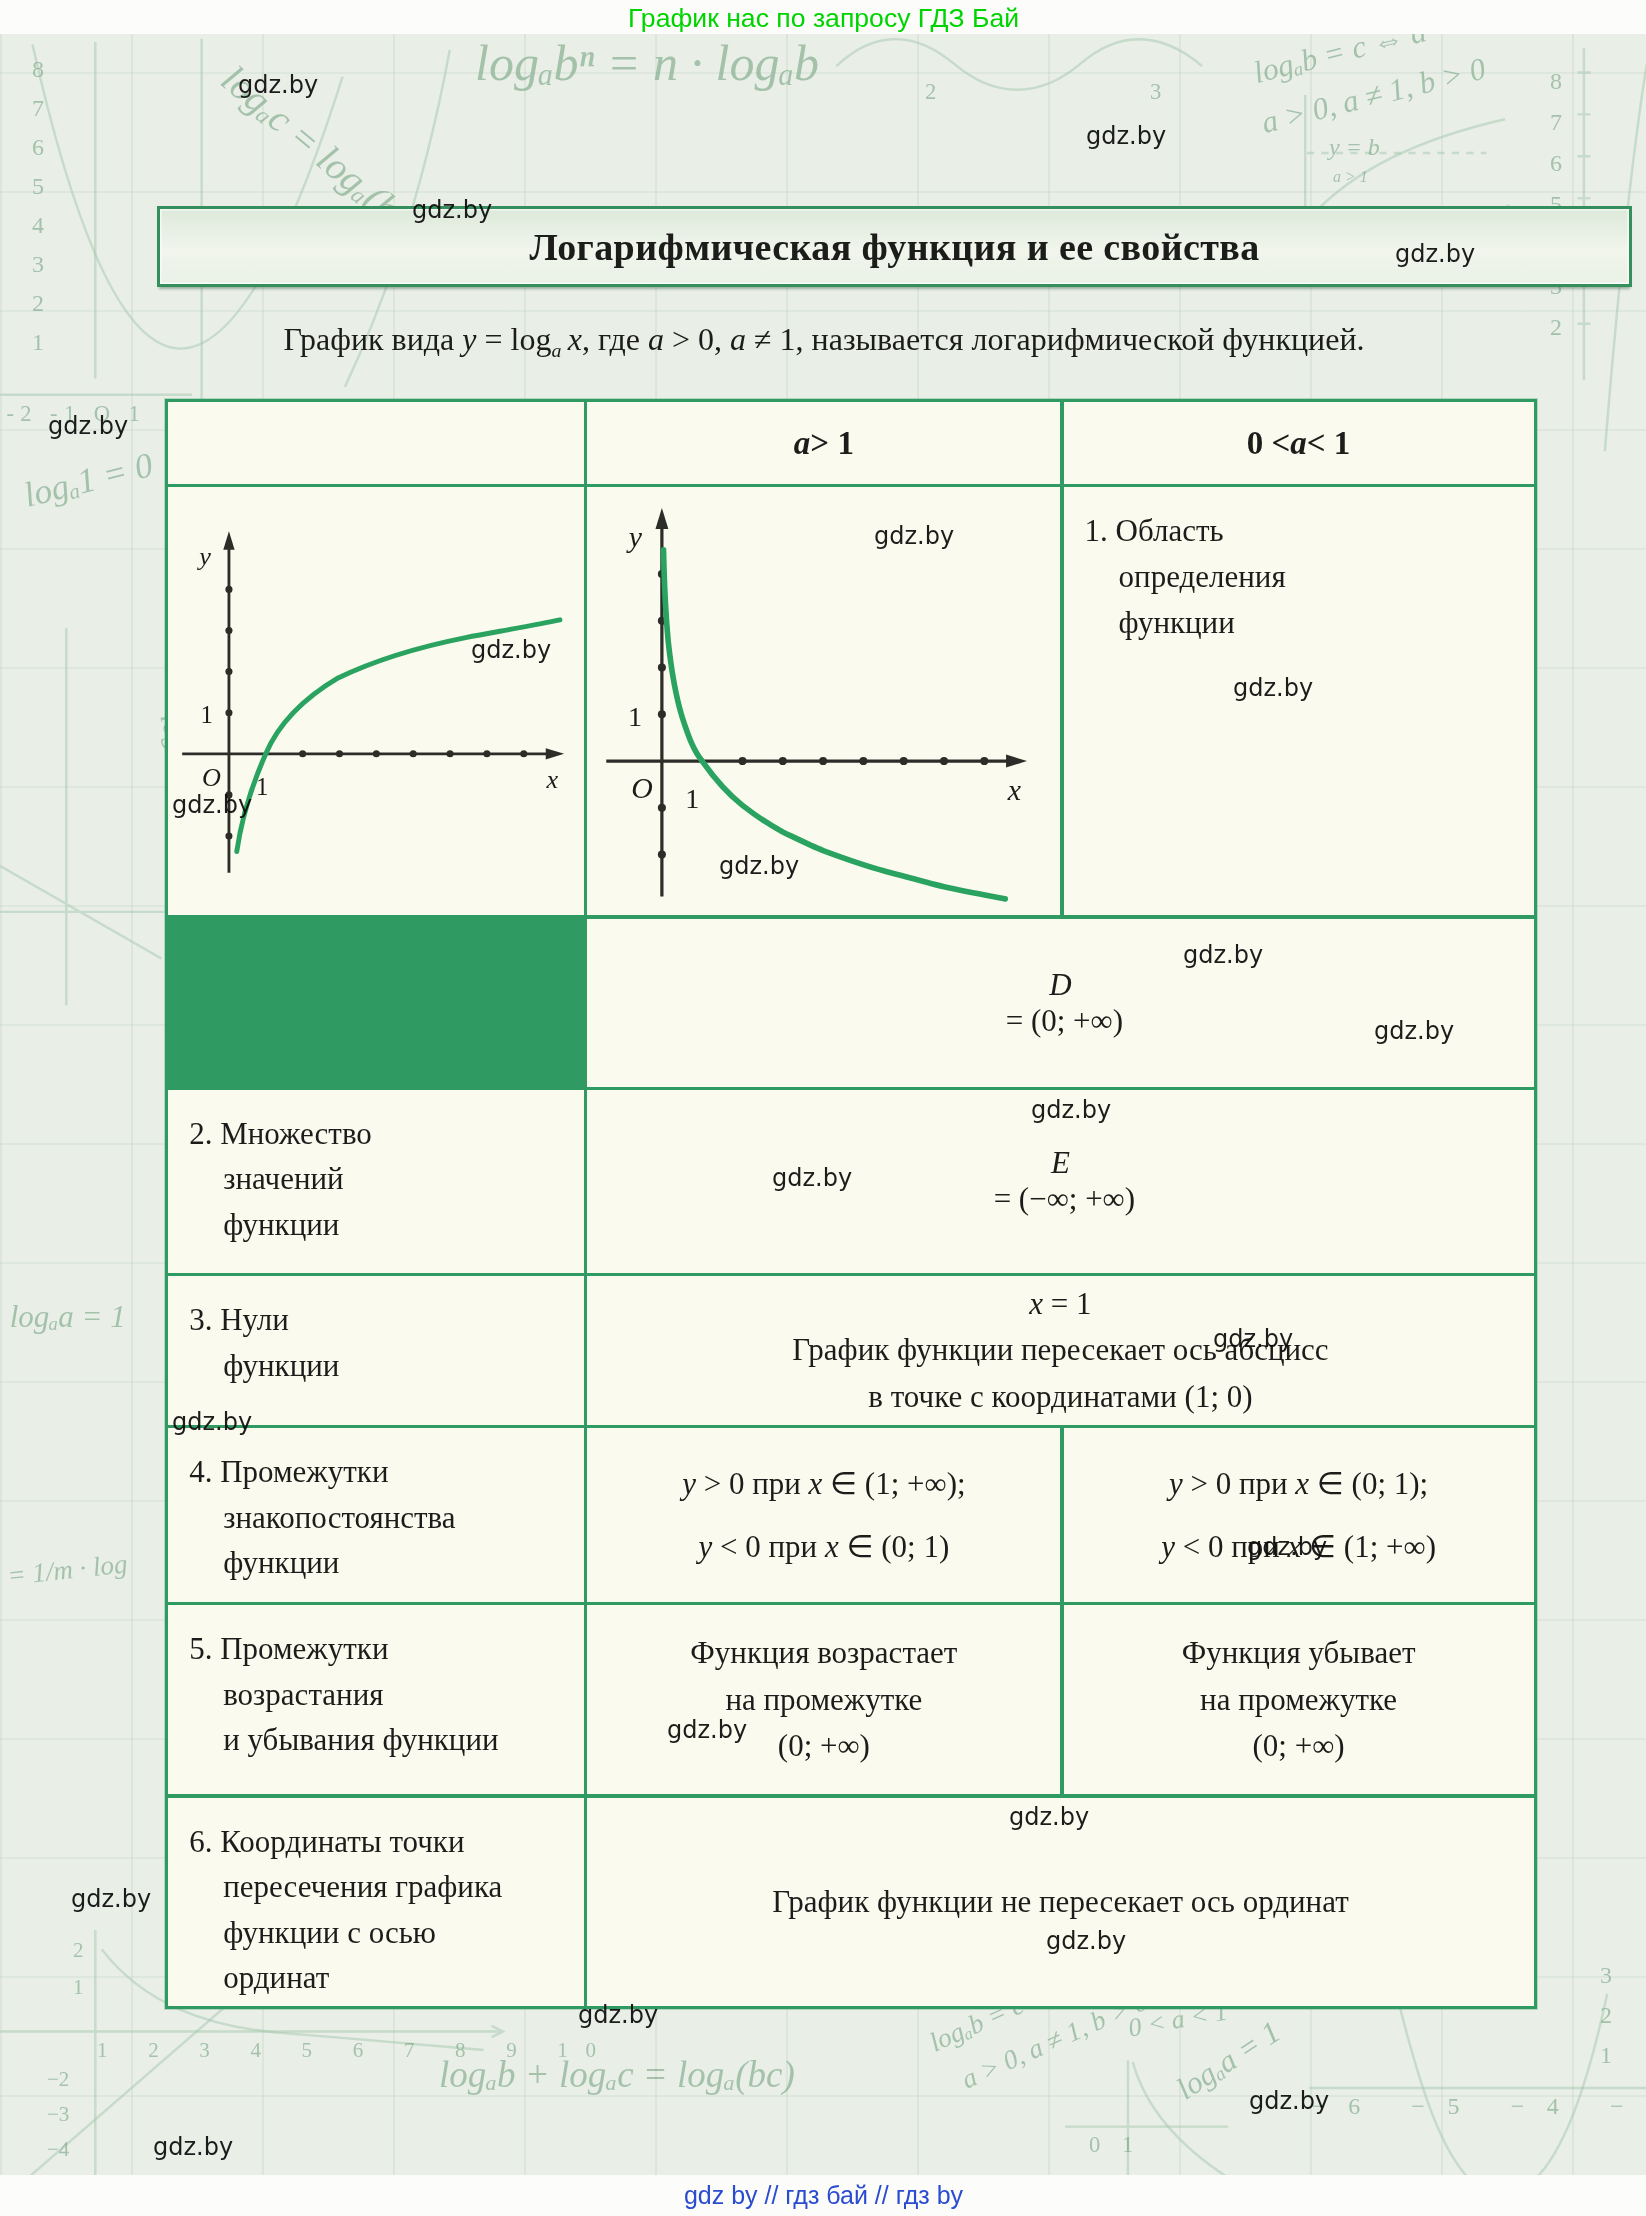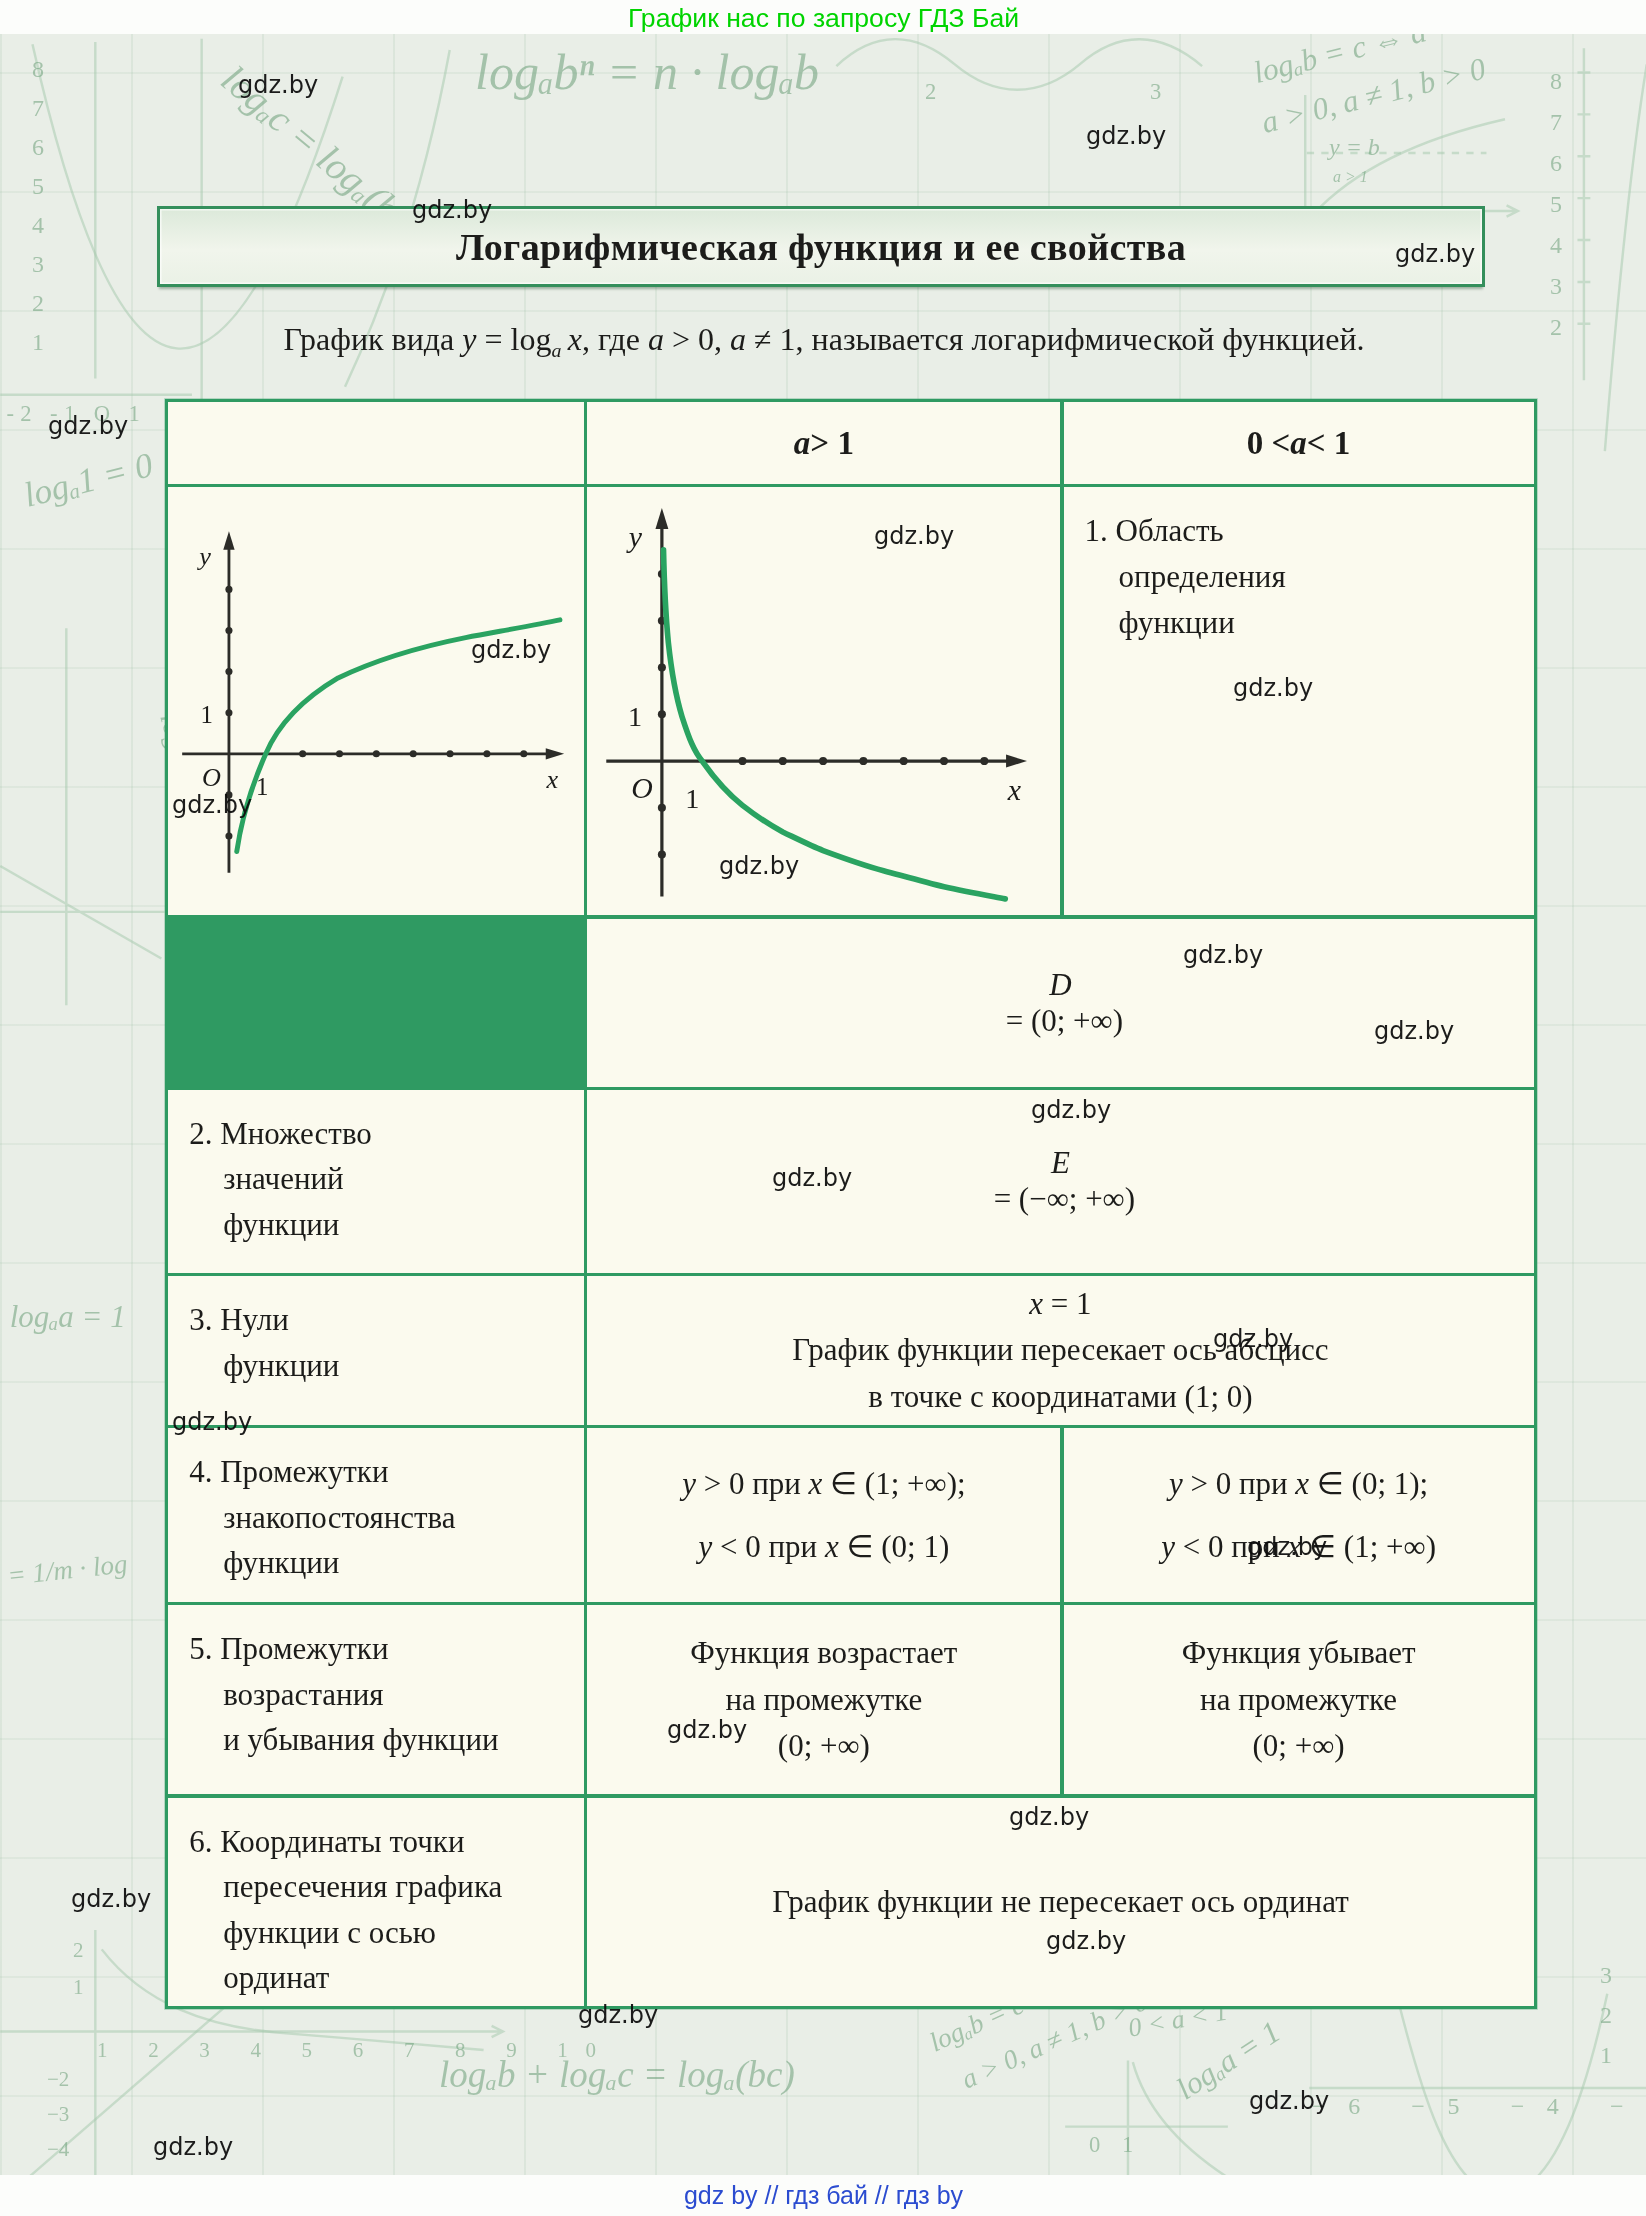--- a/index.html
+++ b/index.html
@@ -25,21 +25,21 @@
   .strip.bottom{top:2175px;height:41px;}
   .banner-top{
     position:absolute;left:0;right:0;top:3.2px;z-index:6;text-align:center;
     font-family:"Liberation Sans", sans-serif;font-size:26.6px;color:#00d400;
   }
   .banner-bottom{
     position:absolute;left:0;right:0;top:2181px;z-index:6;text-align:center;
     font-family:"Liberation Sans", sans-serif;font-size:25px;color:#2b4cd0;
   }
   .title-box{
-    position:absolute;left:157px;top:206px;width:1328px;height:81px;z-index:3;
+    position:absolute;left:157px;top:206px;width:1475px;height:81px;z-index:3;
     border:3.2px solid #348f5c;box-sizing:border-box;
     background:linear-gradient(180deg,#dce9da,#f1f5ec 55%,#eaf1e6);
     box-shadow:0 4.8px 2.4px -2.4px rgba(60,100,70,.45), inset 0 0 0 1.6px rgba(255,255,255,.65);
     display:flex;align-items:center;justify-content:center;
   }
   .title-text{font-size:38px;font-weight:700;letter-spacing:0.4px;}
   .definition{
     position:absolute;left:81px;top:321px;width:1486px;z-index:3;
     text-align:center;font-size:32px;white-space:pre-wrap;
   }
@@ -100,21 +100,21 @@
     <path d="M0,2522 L622,2522 M610,2515 L624,2522 L610,2529 M118,2396 L118,2722"></path>
     <path d="M126,2420 C180,2490 260,2515 340,2523 C430,2530 540,2540 600,2545"></path>
     <path d="M18,2718 L352,2428"></path>
     <path d="M1625,2592 L2044,2592"></path>
     <path d="M1722,2428 C1762,2600 1800,2722 1864,2726 C1925,2722 1965,2615 1995,2475"></path>
     <path d="M1400,2558 L1400,2724 M1322,2640 L1524,2640"></path>
     <path d="M1406,2560 Q1428,2640 1522,2702"></path>
   </svg>
 
   <div id="bg-text-layer">
-      <div class="bg-f" style="left: 475px; top: 34px; font-size: 50px; transform: rotate(0deg); margin-top: 9px;">logₐbⁿ = n · logₐb</div>
+      <div class="bg-f" style="left: 475px; top: 34px; font-size: 50px; transform: rotate(0deg);">logₐbⁿ = n · logₐb</div>
       <div class="bg-f" style="left: 242px; top: 56px; font-size: 39px; transform: rotate(40deg);">logₐc = logₐ(bc)</div>
       <div class="bg-f" style="left: 1250px; top: 56px; font-size: 31px; transform: rotate(-14deg);">logₐb = c ⇔ aᶜ = b,</div>
       <div class="bg-f" style="left: 1258px; top: 106px; font-size: 31px; transform: rotate(-14deg);">a &gt; 0, a ≠ 1, b &gt; 0</div>
       <div class="bg-f" style="left: 1329px; top: 134px; font-size: 24px; transform: rotate(0deg);">y = b</div>
       <div class="bg-f" style="left: 1333px; top: 168px; font-size: 16px; transform: rotate(0deg);">a &gt; 1</div>
       <div class="bg-f" style="left: 20px; top: 477px; font-size: 35px; transform: rotate(-14deg);">logₐ1 = 0</div>
       <div class="bg-f" style="left: 185px; top: 709px; font-size: 29px; transform: rotate(74deg);">logₐb − logₐc = logₐ(b/c)</div>
       <div class="bg-f" style="left: 9.7px; top: 1299px; font-size: 31px; transform: rotate(0deg);">logₐa = 1</div>
       <div class="bg-f" style="left: 6.4px; top: 1561px; font-size: 27px; transform: rotate(-6deg);">= 1/m · log</div>
       <div class="bg-f" style="left: 439px; top: 2053px; font-size: 37px; transform: rotate(0deg);">logₐb + logₐc = logₐ(bc)</div>

